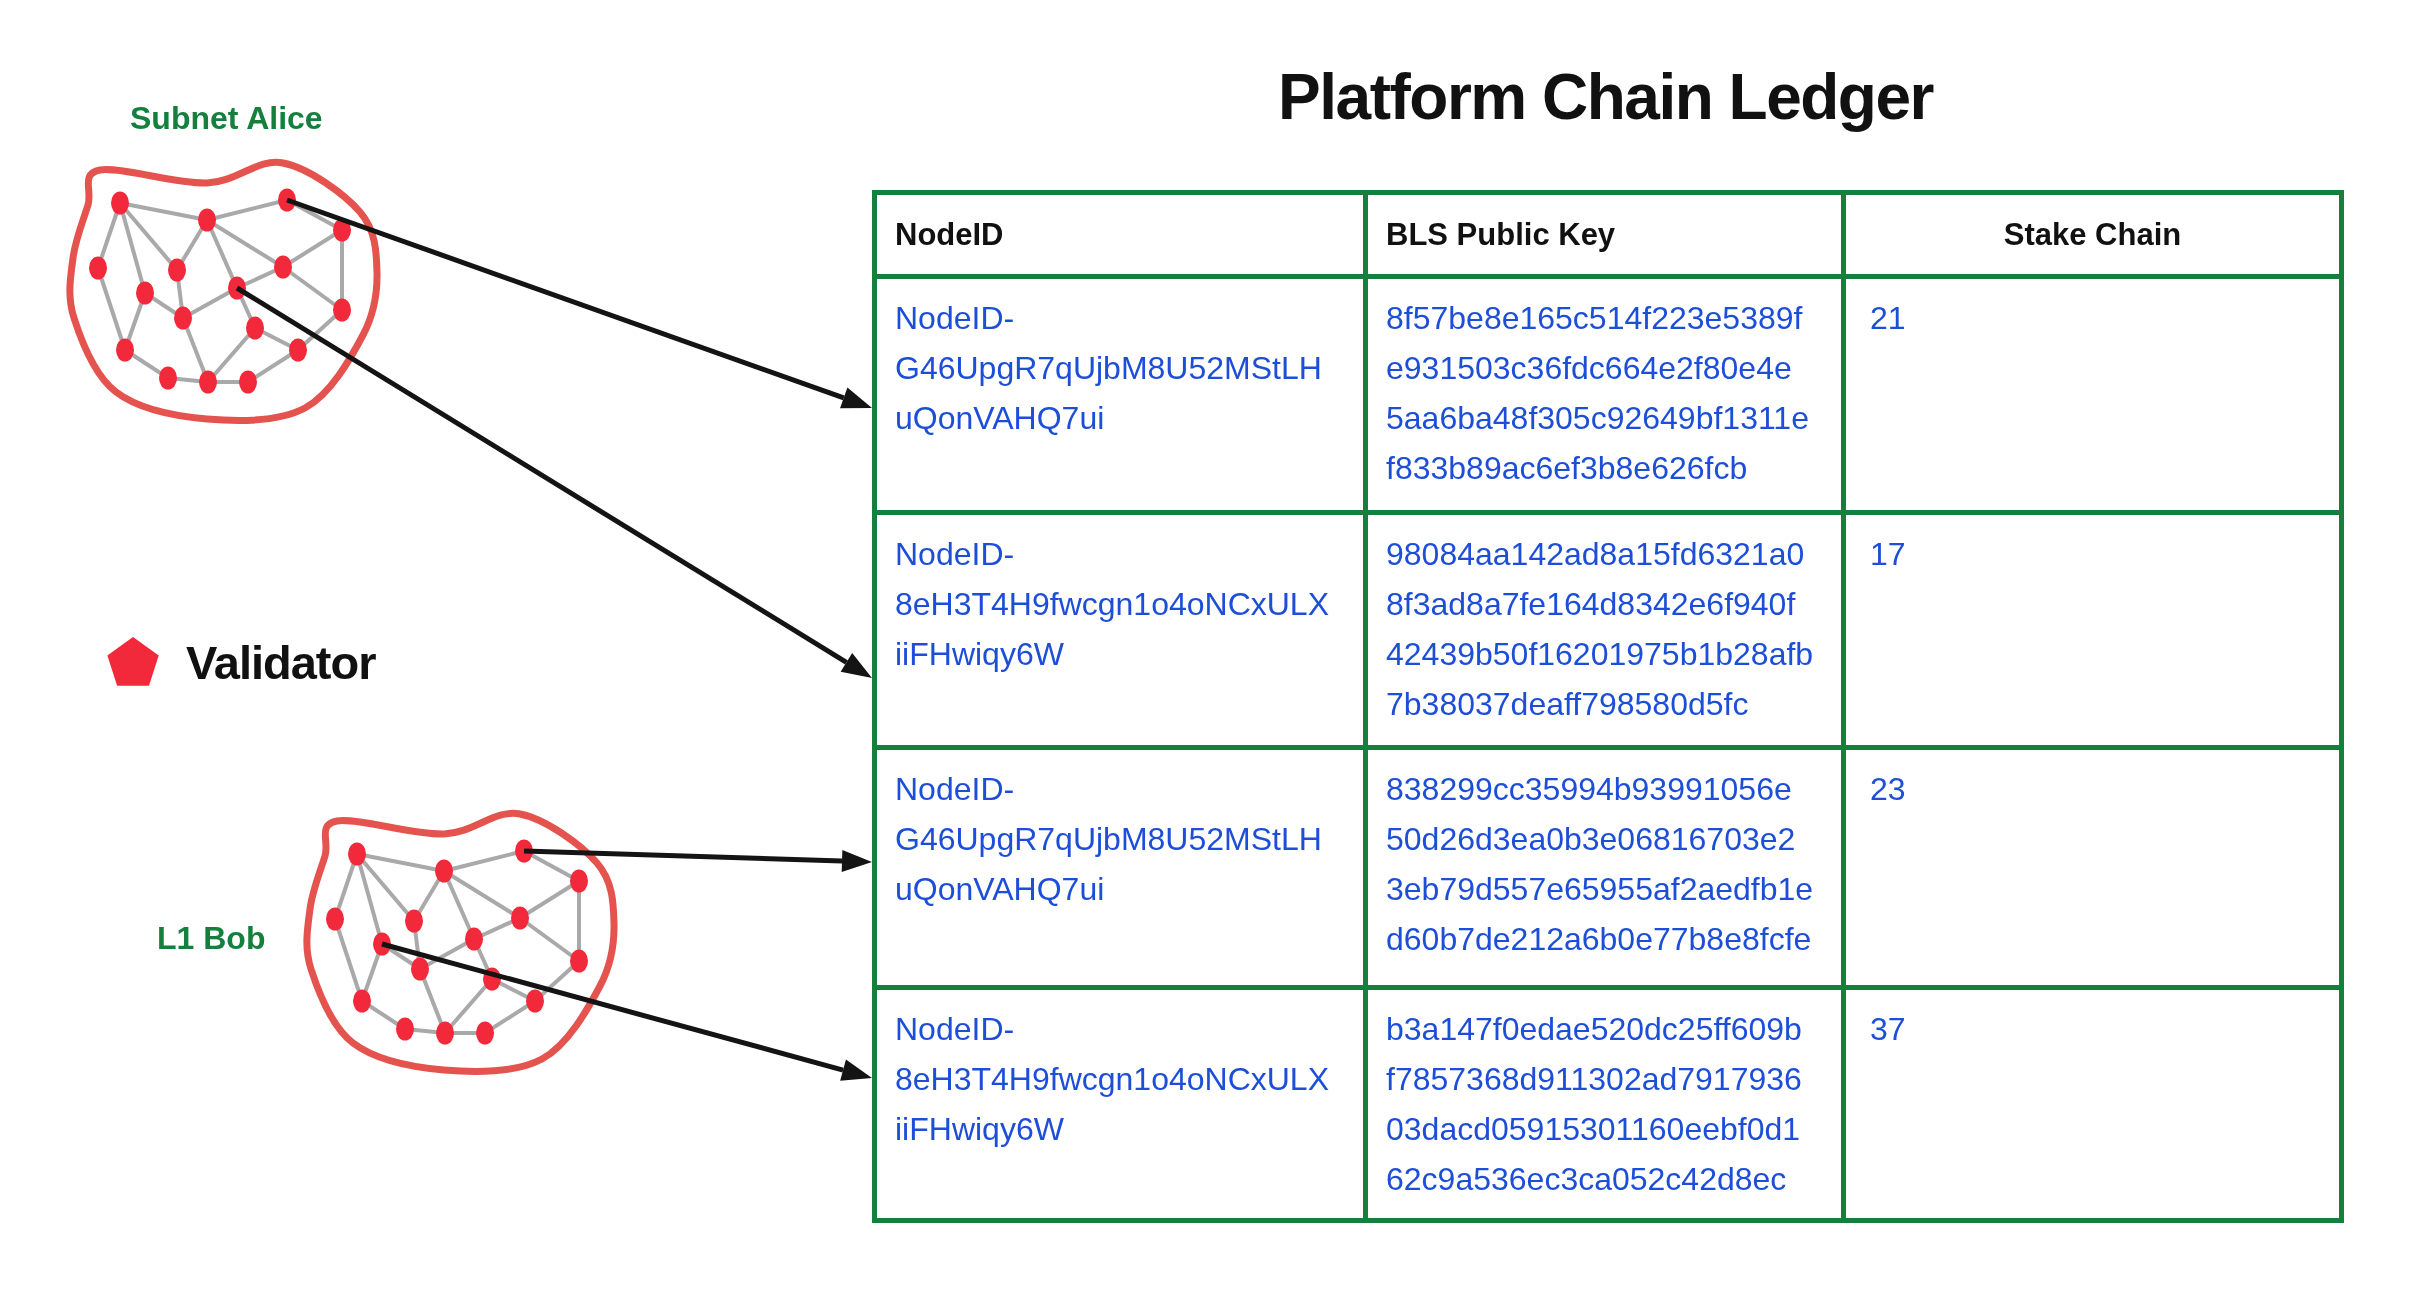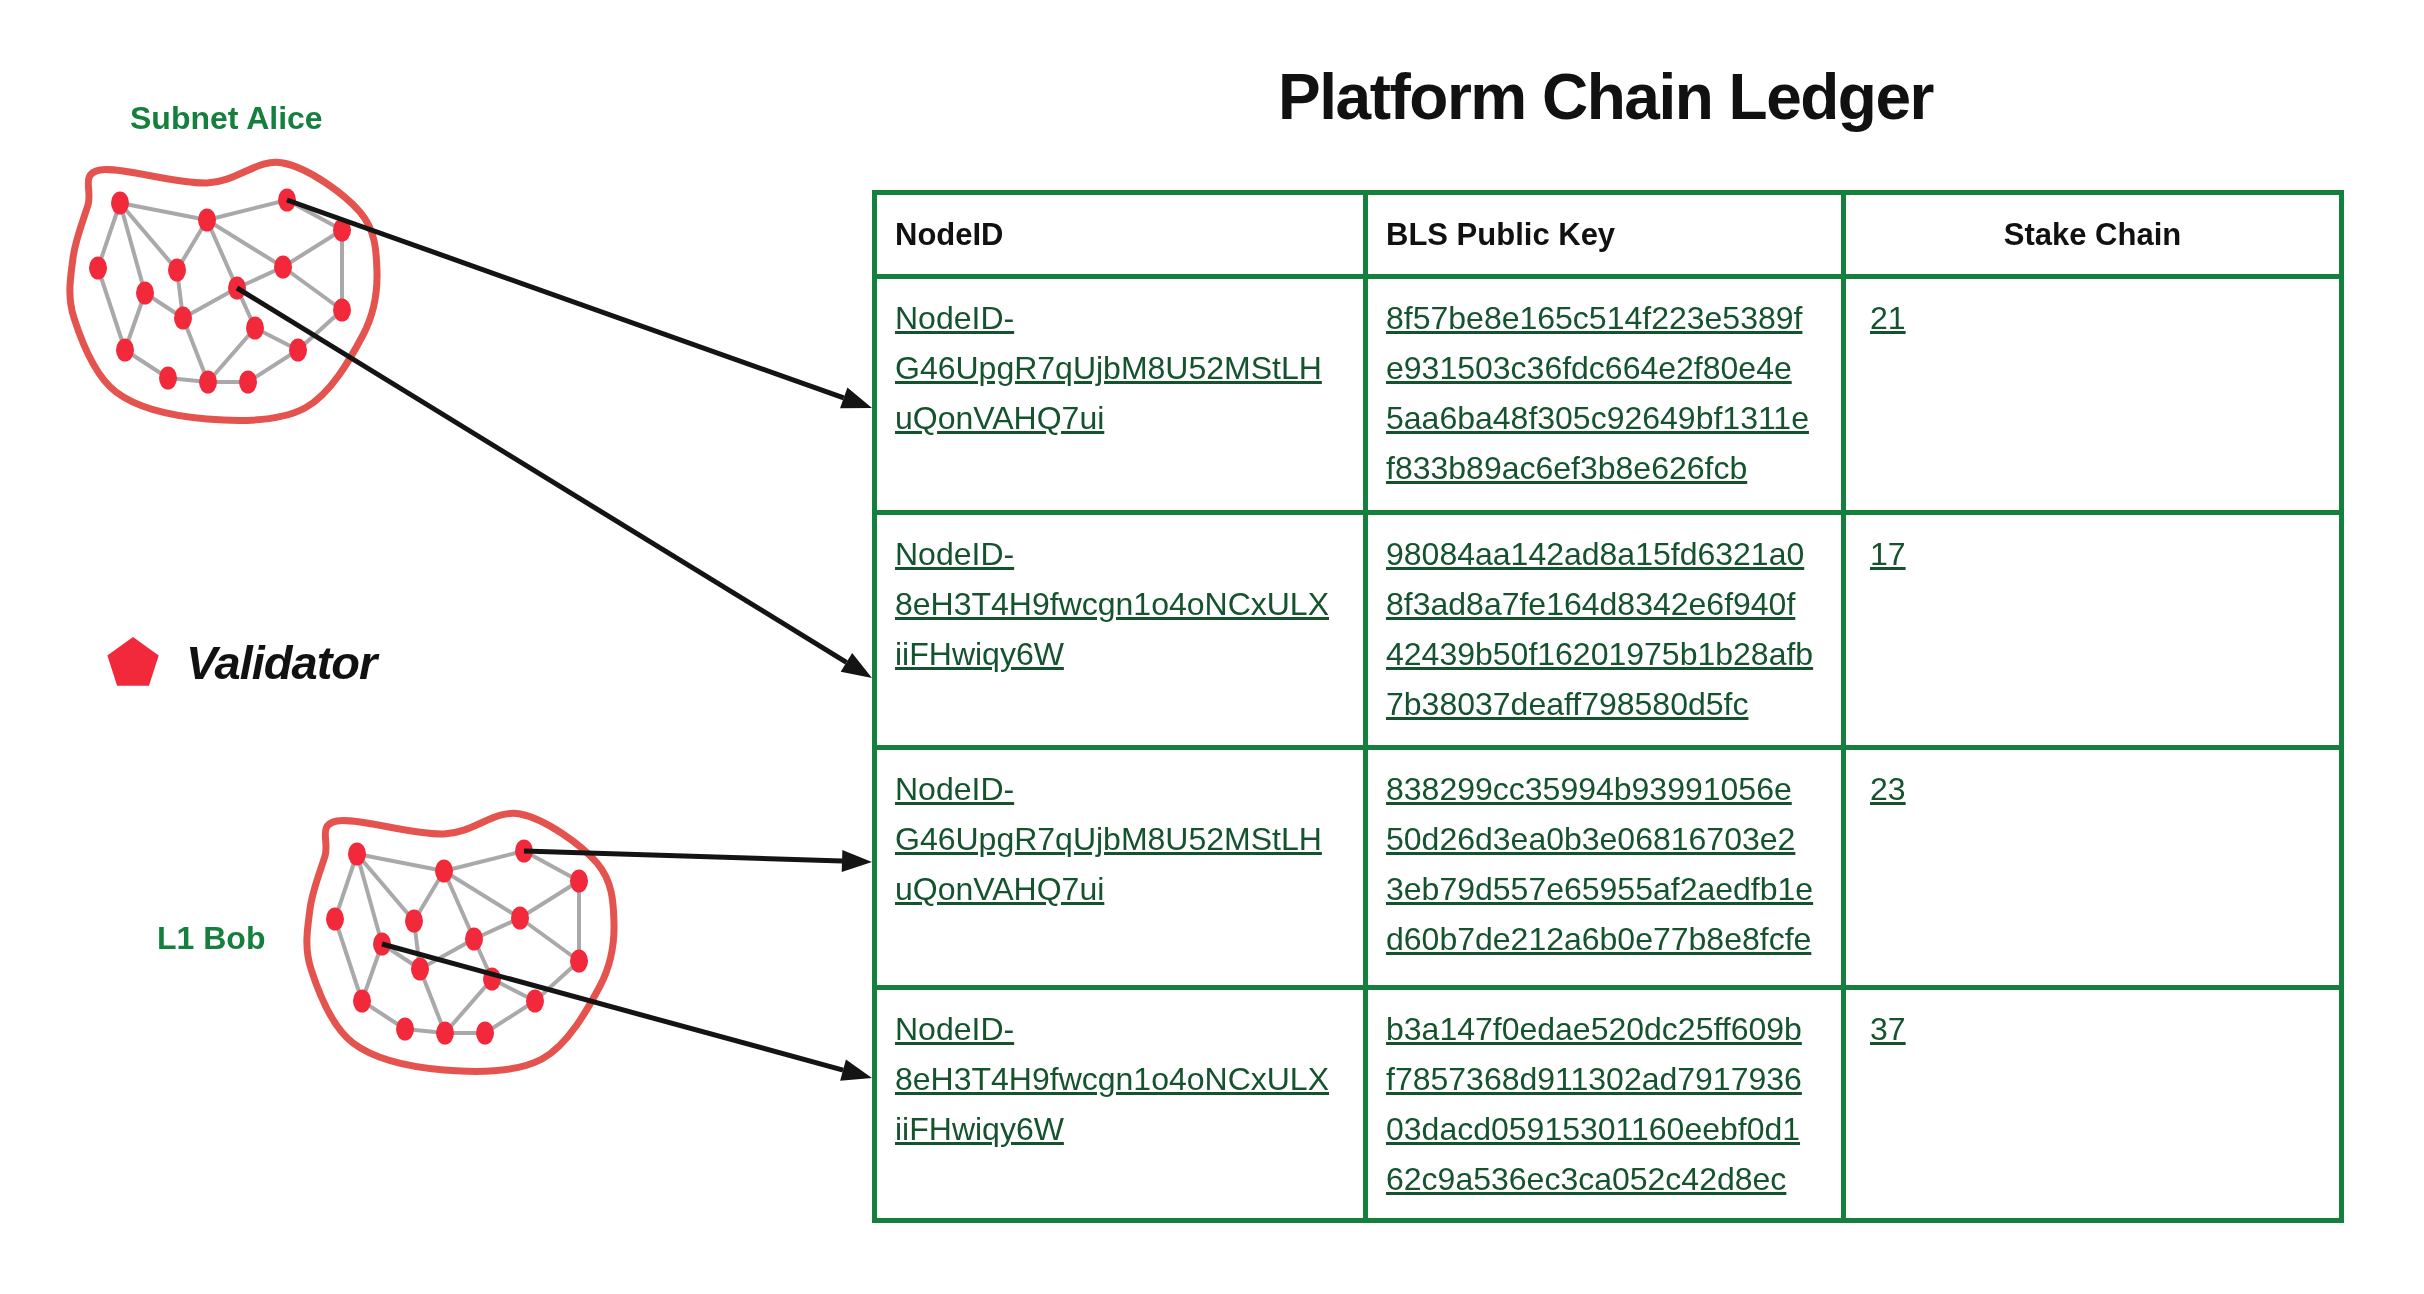--- a/index.html
+++ b/index.html
@@ -26,21 +26,21 @@
   }
   table.ledger th, table.ledger td{border:5px solid #15803d;}
   table.ledger thead th{
     height:79px;vertical-align:middle;text-align:left;
     font-size:31px;font-weight:700;padding:0 18px;border-bottom-width:4px;color:#111;
   }
   table.ledger thead th.center{text-align:center;}
   table.ledger td{
     vertical-align:top;text-align:left;
     padding:14px 18px;font-size:32px;line-height:50px;
-    white-space:pre-line;color:#14532d;text-decoration:underline;
+    white-space:pre-line;color:#1d4ed8;
   }
   table.ledger td.stake{padding-left:24px;}
 </style>
 </head>
 <body>
 
 <svg id="net-svg" width="2424" height="1294" viewBox="0 0 2424 1294">
     <g>
       <path d="M 100,170 C 119.83333333333333,166.33333333333334 176.5,184.16666666666666 207,183 C 237.5,181.83333333333334 257.5,158.16666666666666 283,163 C 308.5,167.83333333333334 344.3333333333333,193.83333333333334 360,212 C 375.6666666666667,230.16666666666666 376.5,251.5 377,272 C 377.5,292.5 375,312.3333333333333 363,335 C 351,357.6666666666667 331,394 305,408 C 279,422 238.5,421.6666666666667 207,419 C 175.5,416.3333333333333 138.16666666666666,408.8333333333333 116,392 C 93.83333333333333,375.1666666666667 81.16666666666667,340.3333333333333 74,318 C 66.83333333333333,295.6666666666667 70.66666666666667,276.8333333333333 73,258 C 75.33333333333333,239.16666666666666 83.5,219.66666666666666 88,205 C 92.5,190.33333333333334 80.16666666666667,173.66666666666666 100,170 Z" fill="none" stroke="#e5534e" stroke-width="7" stroke-linejoin="round"></path>
       <line x1="120" y1="203" x2="207" y2="220" stroke="#a9a9a9" stroke-width="4"></line>
@@ -152,21 +152,21 @@
       <polygon points="872,1078 840.1609238123419,1080.6968921959374 845.9641633697313,1059.4760908293642" fill="#141414"></polygon>
     </g>
   </svg>
 
 <div class="page-title">Platform Chain Ledger</div>
 
 <div class="subnet-label" id="label-alice" style="left: 130px; top: 100px;">Subnet Alice</div>
 
 <div class="subnet-label" id="label-bob" style="left: 157px; top: 920px;">L1 Bob</div>
 
-<div class="legend" style="left:106px;top:634px;font-style:italic;">
+<div class="legend" style="left:106px;top:634px;">
   <svg width="56" height="56" viewBox="-2 0 58 56">
     <polygon id="legend-pentagon" points="26,2 52.6,21.3 42.5,52.7 9.5,52.7 -0.6,21.3" fill="#f2293a"></polygon>
   </svg>
   <span class="legend-text">Validator</span>
 </div>
 
 <table class="ledger">
   <colgroup>
     <col id="col-0" style="width: 491px;">
       <col id="col-1" style="width: 478px;">

